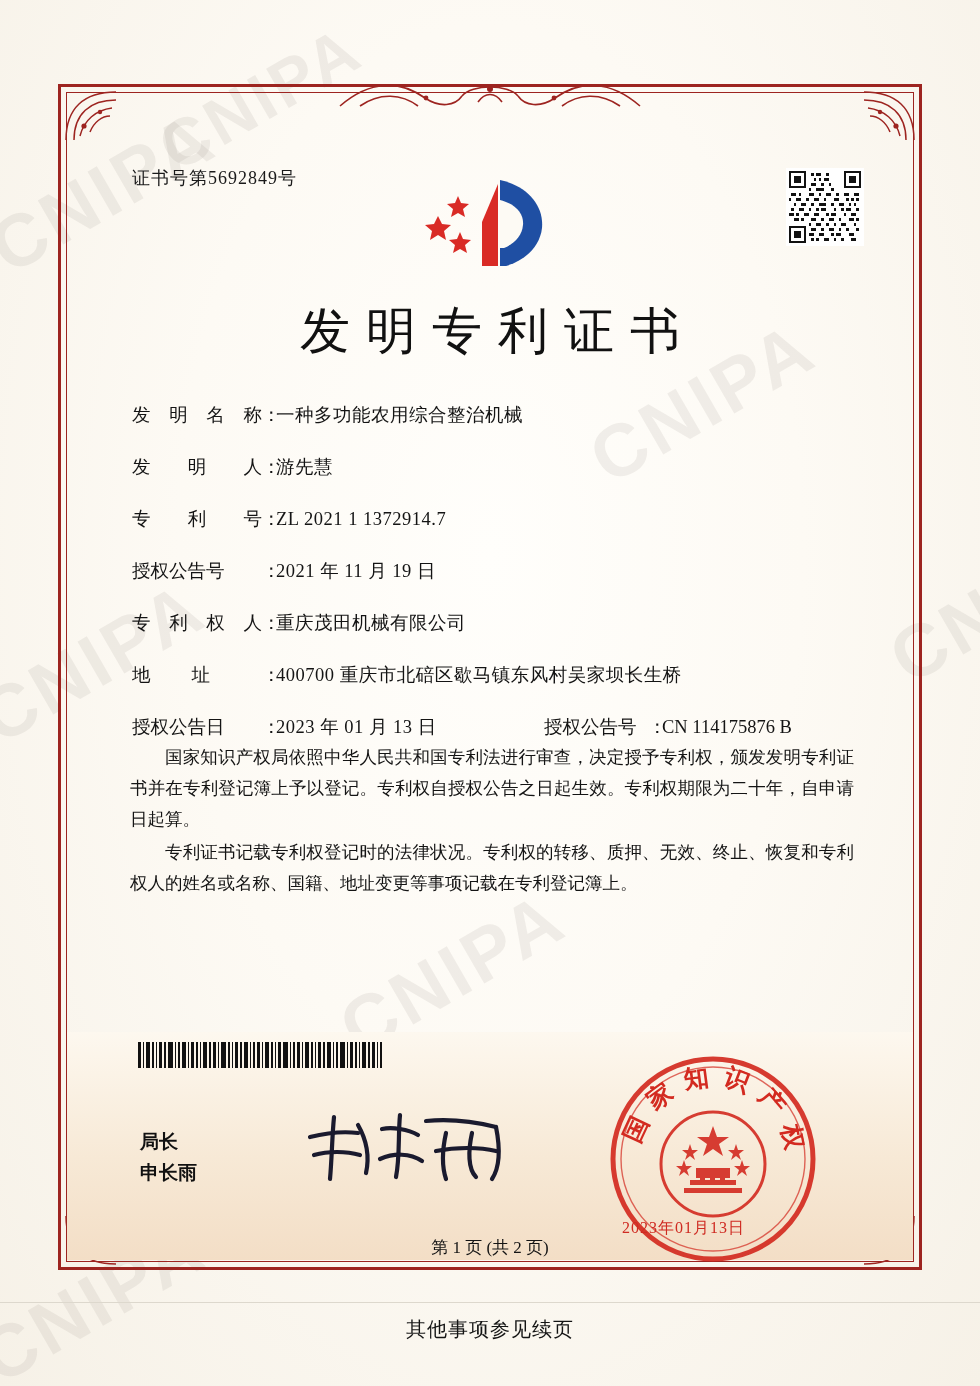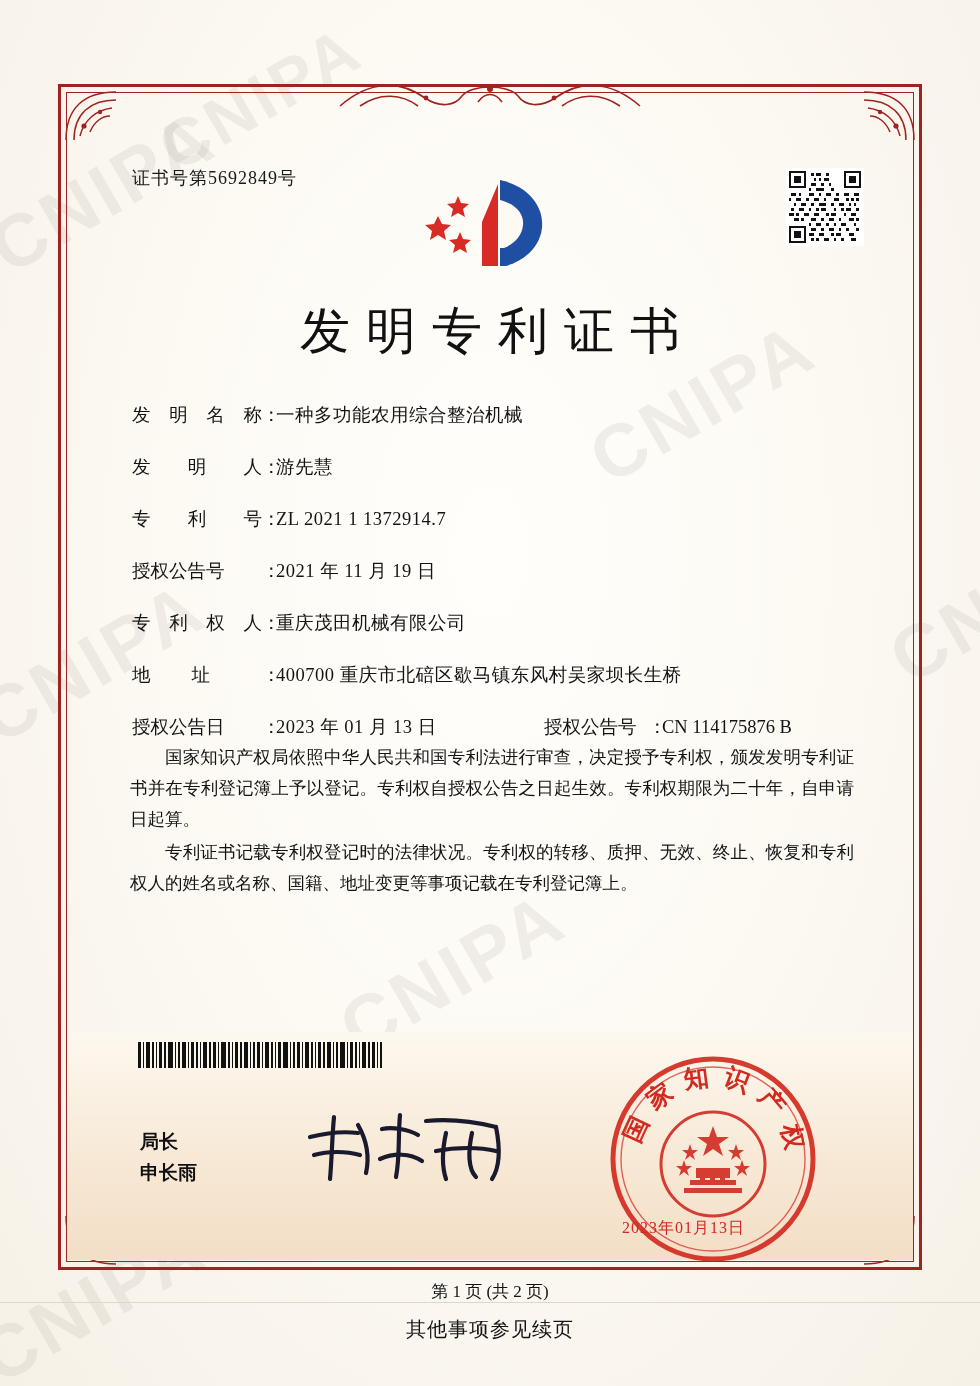--- a/index.html
+++ b/index.html
@@ -237,21 +237,21 @@
     text-align: left;
     color: #cf2b22;
     font-size: 16px;
     letter-spacing: 1px;
   }
 
   .page-no {
     position: absolute;
     left: 0;
     right: 0;
-    top: 1188px;
+    top: 1144px;
     text-align: center;
     font-size: 17px;
     color: #141414;
   }
 
   .footer-note {
     position: absolute;
     left: 0;
     right: 0;
     top: 1316px;

